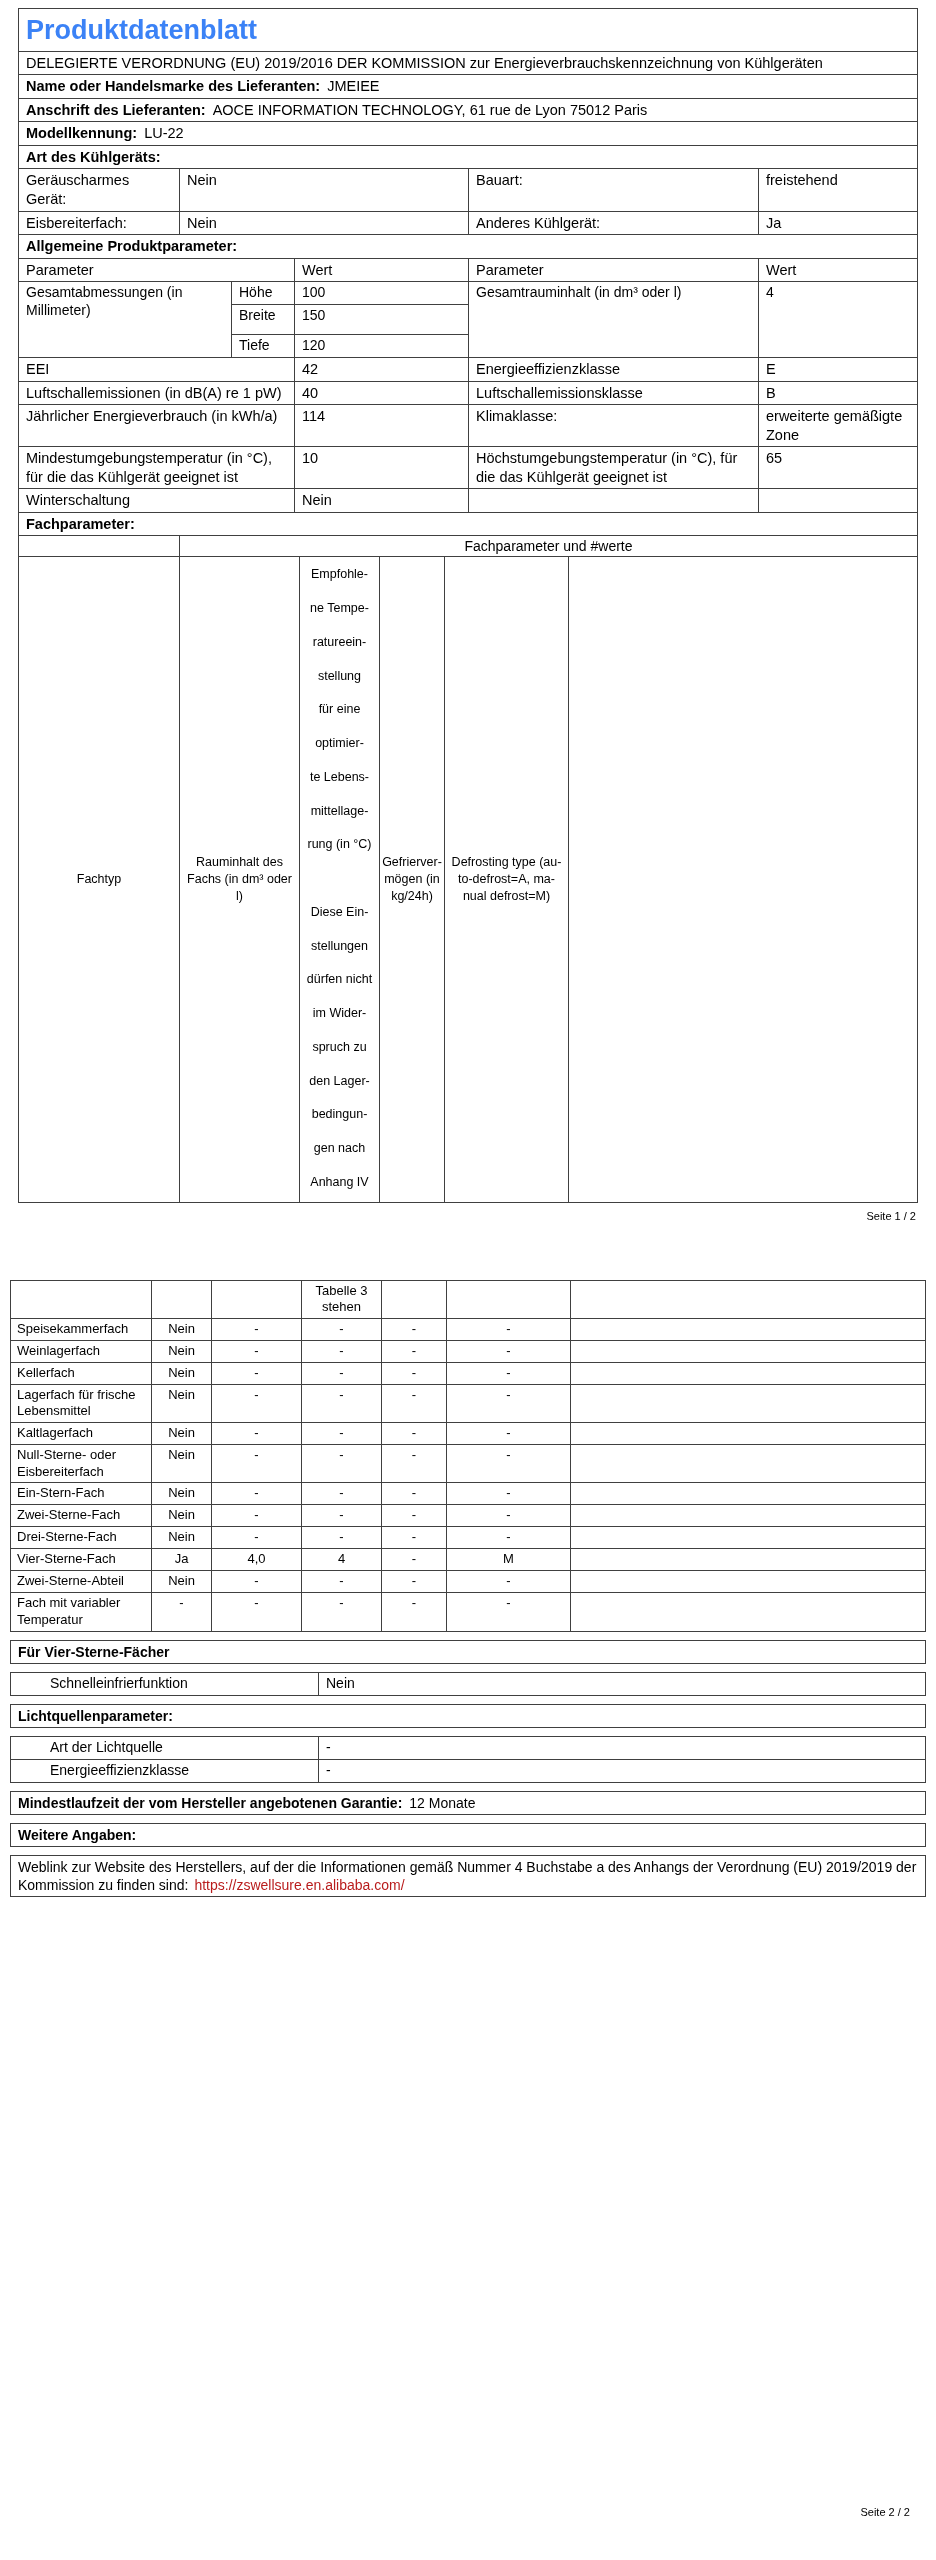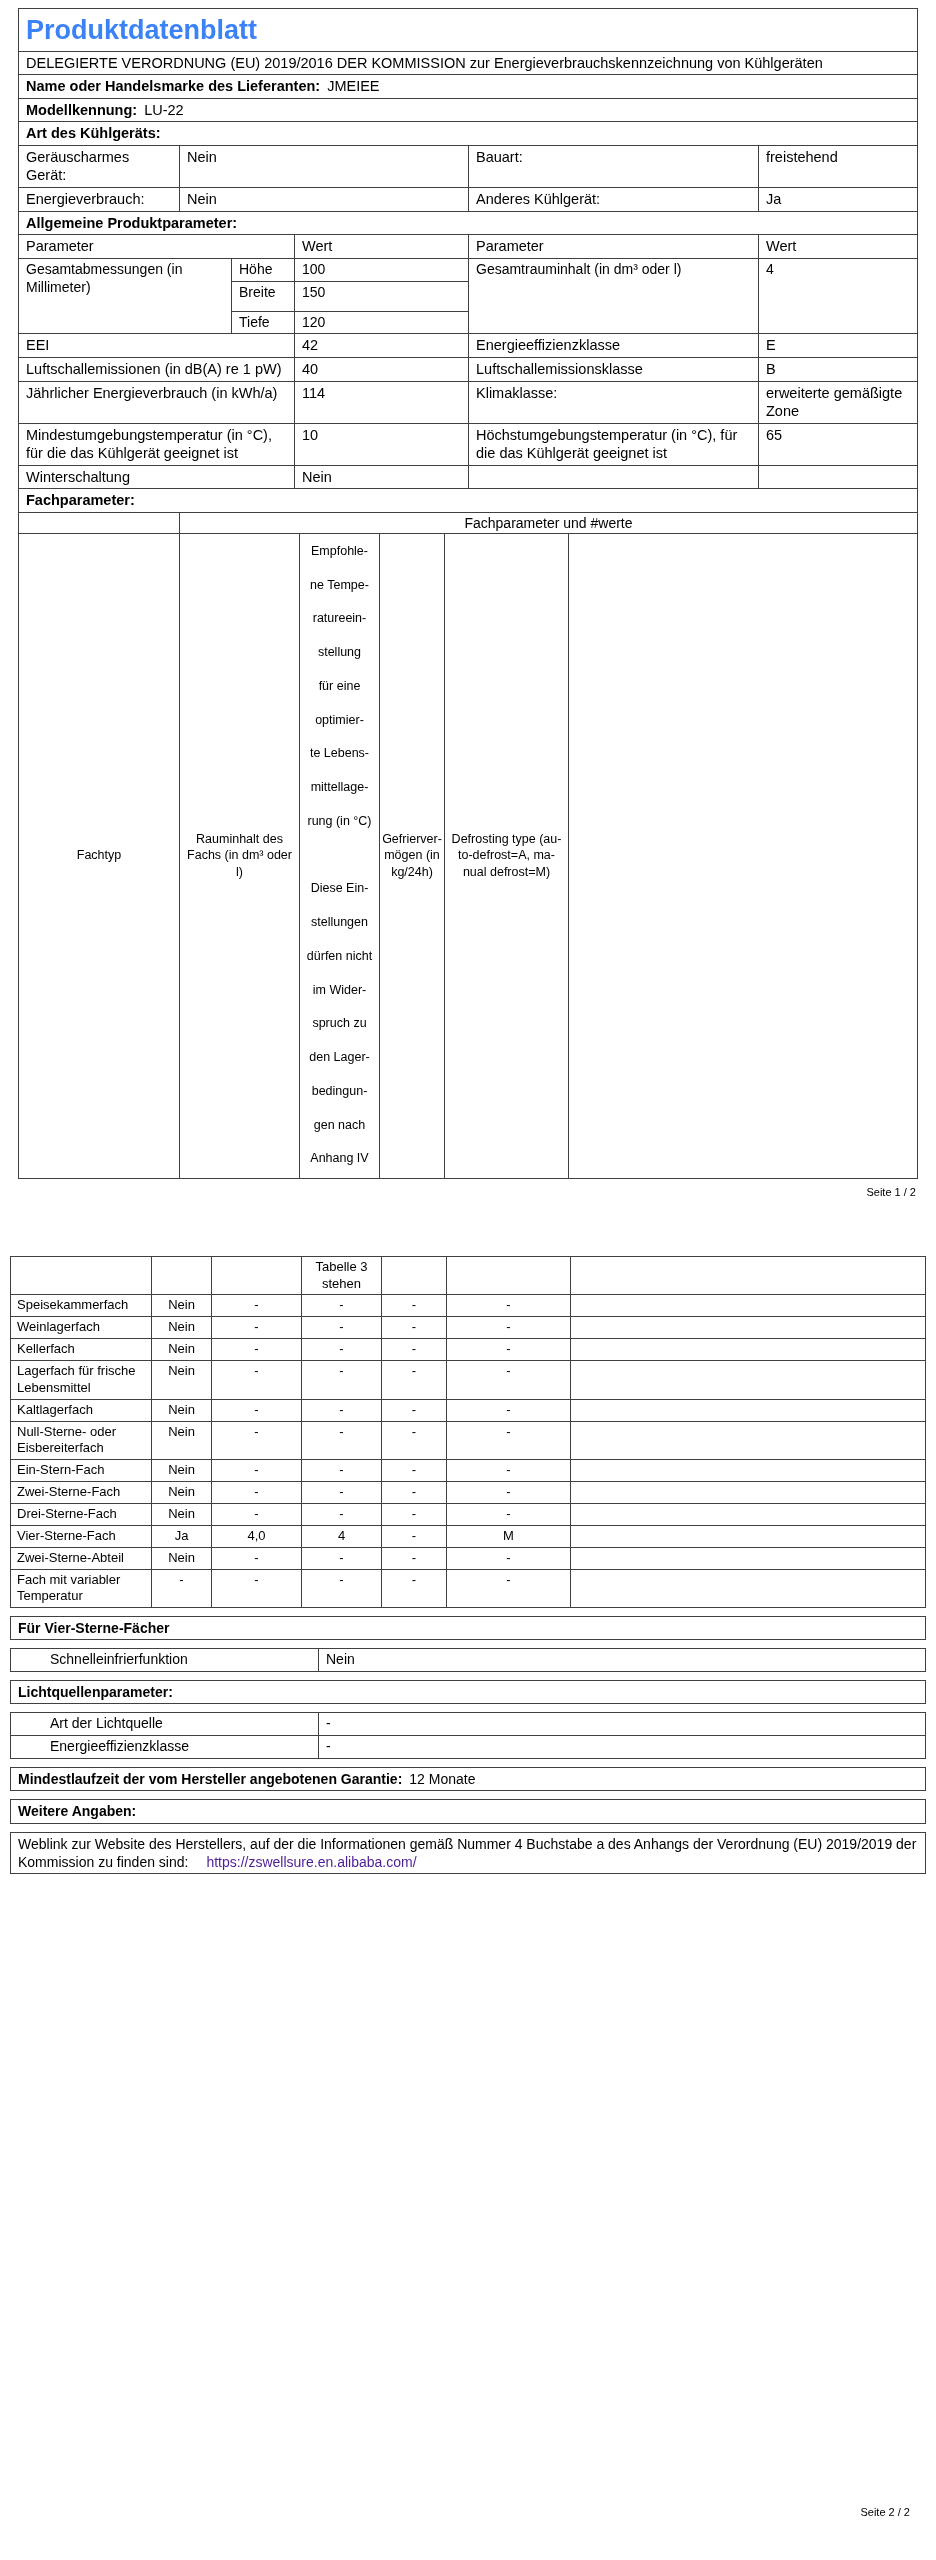--- a/index.html
+++ b/index.html
@@ -73,21 +73,21 @@
   .g-comp > div { font-size:13px; padding:2px 6px; min-height:21px; text-align:center; }
   .g-comp > div:first-child { text-align:left; }
   .cont-temp { white-space:pre-line; line-height:1.45; }
 
   .g-two { grid-template-columns:275px 637px; }
   .g-two > div { font-size:14px; padding:2px 7px;margin-left:32px; }
 
   .blk { border:1px solid #404040; margin-top:8px; padding:2px 7px; font-size:14px; line-height:1.3; }
   .blk b { font-weight:bold; }
   .blk .val { margin-left:7px; }
-  .weblink .url { margin-left:18px; color:#4c1d95; }
+  .weblink .url { margin-left:6px; color:#b91c1c; }
 
   .footer2 { position:absolute; top:2506px; right:26px; font-size:11px; }
 </style>
 </head>
 <body>
 
 <div class="page1-wrap">
   <div class="frame">
 
     <div class="sec title-row">
@@ -95,36 +95,39 @@
     </div>
 
     <div class="sec">
       <div class="reg">DELEGIERTE VERORDNUNG (EU) 2019/2016 DER KOMMISSION zur Energieverbrauchskennzeichnung von Kühlgeräten</div>
     </div>
 
     <div class="sec kv">
       <b>Name oder Handelsmarke des Lieferanten:</b><span class="val">JMEIEE</span>
     </div>
 
+    <div class="sec kv">
+      <b>Anschrift des Lieferanten:</b><span class="val">AOCE INFORMATION TECHNOLOGY, 61 rue de Lyon 75012 Paris</span>
+    </div>
 
     <div class="sec kv">
       <b>Modellkennung:</b><span class="val">LU-22</span>
     </div>
 
     <div class="sec bold-row">Art des Kühlgeräts:</div>
 
     <div class="rows-host" id="type-rows">
         <div class="grid g-type">
           <div>Geräuscharmes Gerät:</div>
           <div>Nein</div>
           <div>Bauart:</div>
           <div>freistehend</div>
         </div>
         <div class="grid g-type">
-          <div>Energieverbrauch:</div>
+          <div>Eisbereiterfach:</div>
           <div>Nein</div>
           <div>Anderes Kühlgerät:</div>
           <div>Ja</div>
         </div>
       </div>
 
     <div class="sec bold-row">Allgemeine Produktparameter:</div>
 
     <div class="grid g-param">
       <div>Parameter</div>

